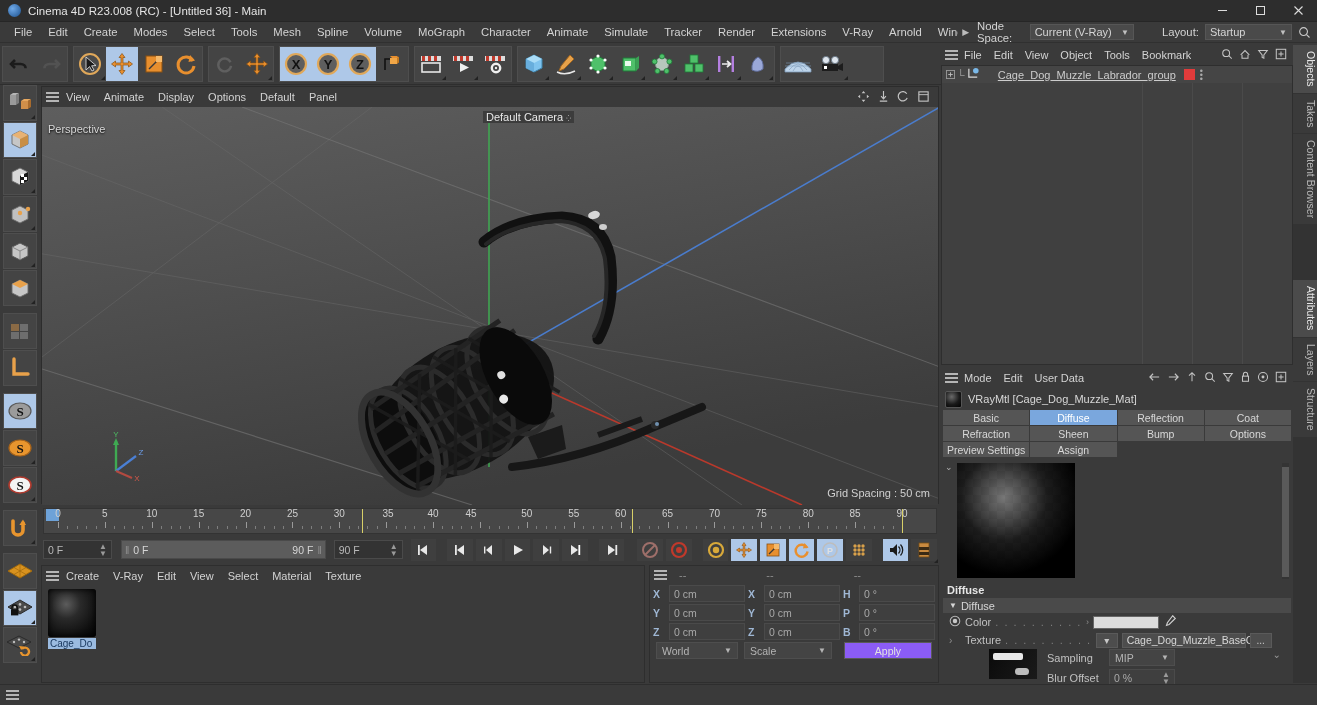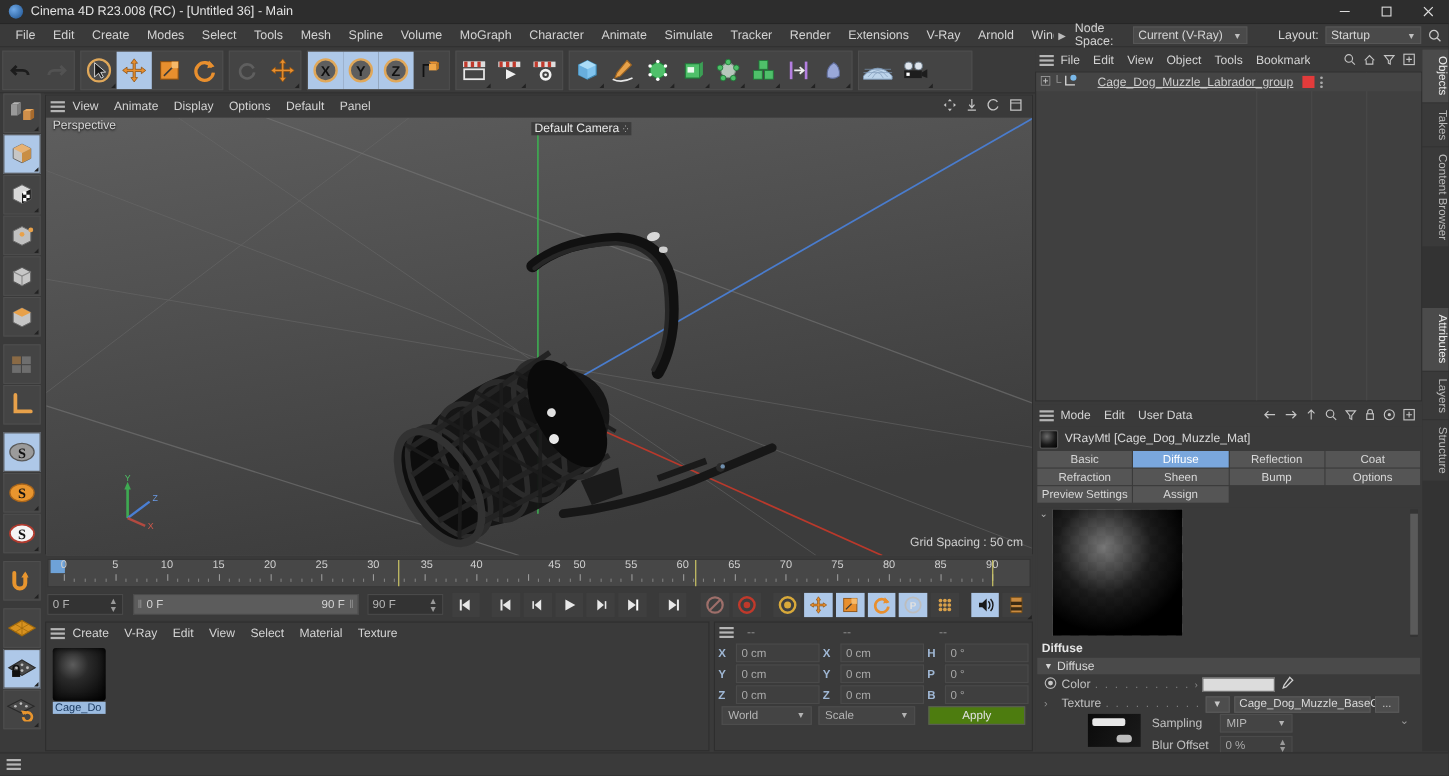--- a/index.html
+++ b/index.html
@@ -55,21 +55,21 @@
 
   
   .vp-wrap { position:absolute; left:41px; top:86px; width:898px; height:418px;
     background:#4b4b4b; border:1px solid #2c2c2c; }
   .vp-menubar { height:20px; background:#3a3a3a; display:flex; align-items:center;
     padding-left:4px; }
   .vp-menubar .menu-item { font-size:11px; padding:1px 7px; }
   .vp-right-icons { margin-left:auto; display:flex; align-items:center; gap:7px; padding-right:8px; }
   .viewport { position:relative; width:100%; height:398px; overflow:hidden;
     background:linear-gradient(160deg,#5a5a5a 0%,#4e4e4e 38%,#444 75%,#3e3e3e 100%); }
-  .vp-label { position:absolute; left:6px; top:1px; color:#d8d8d8; font-size:11px;
+  .vp-label { position:absolute; left:6px; top:16px; color:#d8d8d8; font-size:11px;
     text-shadow:0 1px 2px #000; }
   .cam-label { position:absolute; left:441px; top:4px; color:#e8e8e8; font-size:11px;
     background:#3c3c3c; padding:0 3px; }
   .grid-label { position:absolute; right:8px; bottom:6px; color:#d0d0d0; font-size:11px; }
   .axis-gizmo { position:absolute; left:58px; bottom:24px; width:46px; height:52px; }
 
   
   .timeline { position:absolute; left:41px; top:506px; width:898px; height:58px;
     background:#3a3a3a; }
   .ruler { position:relative; height:26px; background:#474747; border:1px solid #333;
@@ -106,21 +106,21 @@
   .coords { position:absolute; left:649px; top:565px; width:290px; height:118px;
     background:#3a3a3a; border:1px solid #2e2e2e; }
   .coords .bar { height:18px; display:flex; align-items:center; padding-left:4px; gap:0; }
   .coords .bar .dash { color:#8f8f8f; font-size:11px; }
   .crow { display:flex; align-items:center; height:19px; padding:0 3px; gap:3px; }
   .clab { width:13px; color:#9fb7d4; font-size:10.5px; font-weight:bold; text-align:left; }
   .cfield { flex:1; height:17px; background:#3f3f3f; border:1px solid #4a4a4a;
     display:flex; align-items:center; padding:0 4px; color:#a9a9a9; font-size:10.5px; }
   .csel { height:17px; background:#444; border:1px solid #4e4e4e; display:flex;
     align-items:center; padding:0 5px; color:#b4b4b4; font-size:10.5px; }
-  .applybtn { height:17px; background:#4d7c0f; border:1px solid #5a5a5a; color:#e2e2e2;
+  .applybtn { height:17px; background:#8b5cf6; border:1px solid #5a5a5a; color:#e2e2e2;
     display:flex; align-items:center; justify-content:center; font-size:10.5px; }
 
   
   .rightcol { position:absolute; left:941px; top:45px; width:352px; bottom:22px; background:#3a3a3a; }
   .panel-bar { height:20px; background:#3a3a3a; display:flex; align-items:center; padding-left:4px; }
   .panel-bar .menu-item { font-size:11px; padding:1px 6px; }
   .panel-icons { margin-left:auto; display:flex; align-items:center; gap:6px; padding-right:6px; }
   .objmgr { height:300px; background:#404040; border:1px solid #2e2e2e; position:relative; }
   .obj-cols { position:absolute; top:0; bottom:0; right:0; width:150px; display:flex; }
   .obj-col { width:50px; border-left:1px solid #4a4a4a; }
@@ -766,21 +766,21 @@
           <div class="tlabel" style="left: 201.556px;">20</div>
           <div class="tick" style="left: 201.556px;"></div>
           <div class="tlabel" style="left: 248.444px;">25</div>
           <div class="tick" style="left: 248.444px;"></div>
           <div class="tlabel" style="left: 295.333px;">30</div>
           <div class="tick" style="left: 295.333px;"></div>
           <div class="tlabel" style="left: 344px;">35</div>
           <div class="tick" style="left: 342.222px;"></div>
           <div class="tlabel" style="left: 389.111px;">40</div>
           <div class="tick" style="left: 389.111px;"></div>
-          <div class="tlabel" style="left: 460px;">45</div>
+          <div class="tlabel" style="left: 427px;">45</div>
           <div class="tick" style="left: 436px;"></div>
           <div class="tlabel" style="left: 482.889px;">50</div>
           <div class="tick" style="left: 482.889px;"></div>
           <div class="tlabel" style="left: 529.778px;">55</div>
           <div class="tick" style="left: 529.778px;"></div>
           <div class="tlabel" style="left: 576.667px;">60</div>
           <div class="tick" style="left: 576.667px;"></div>
           <div class="tlabel" style="left: 623.556px;">65</div>
           <div class="tick" style="left: 623.556px;"></div>
           <div class="tlabel" style="left: 670.444px;">70</div>

